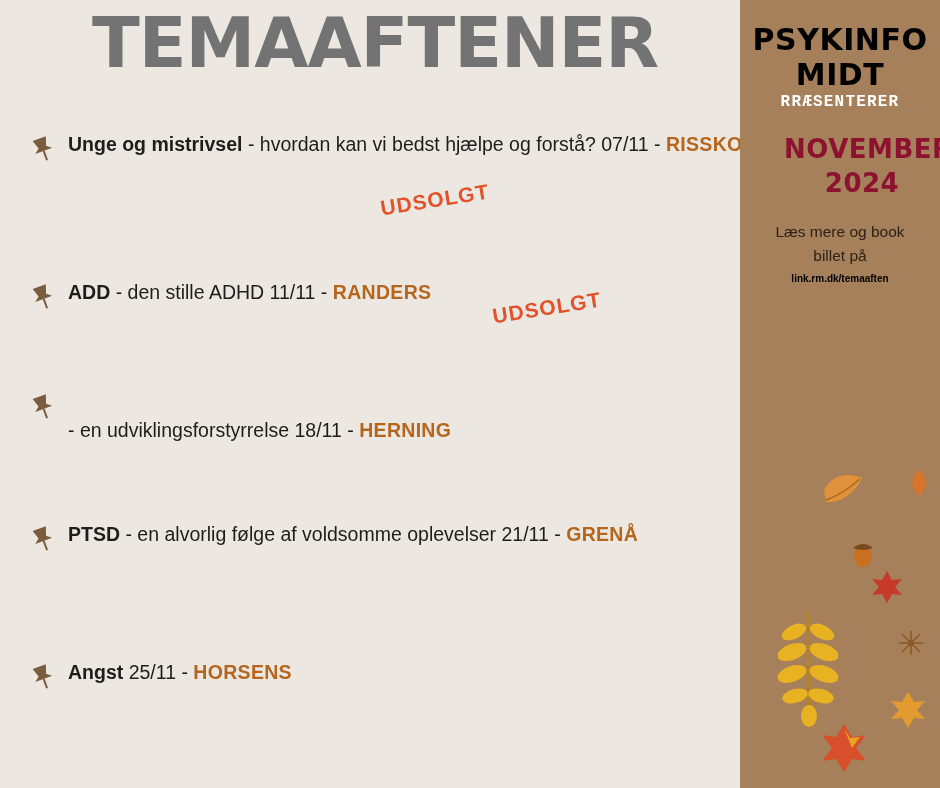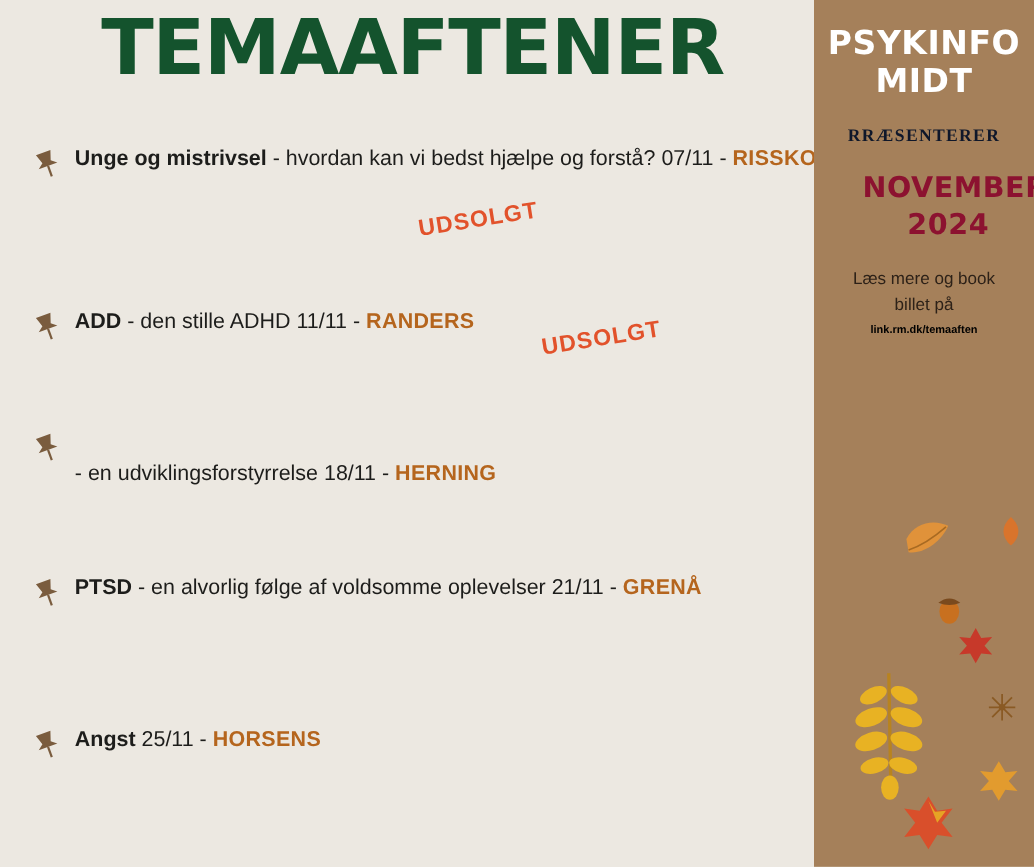--- a/index.html
+++ b/index.html
@@ -29,21 +29,21 @@
     background: #ece8e1;
   }
   .poster-title {
     position: absolute;
     left: 92px;
     top: 8px;
     font-family: "DejaVu Sans", sans-serif;
     font-weight: 900;
     font-size: 70px;
     letter-spacing: -1px;
-    color: #14532d;
+    color: #737373;
     line-height: 1;
     white-space: nowrap;
   }
   .events {
     position: absolute;
     left: 0;
     top: 130px;
     width: 740px;
   }
   .event {
@@ -99,35 +99,34 @@
     left: 740px;
     top: 0;
     width: 200px;
     height: 788px;
     background: #a5805a;
     overflow: hidden;
   }
   .brand {
     margin-top: 22px;
     text-align: center;
-    color: #ffffff;
+    color: #000000;
     font-weight: 900;
     font-size: 30px;
     line-height: 1.18;
     letter-spacing: 0.5px;
     font-family: "DejaVu Sans", sans-serif;
   }
   .presents {
-    margin-top: 22px;
     text-align: center;
-    color: #0f172a;
+    color: #ffffff;
     font-weight: bold;
     font-size: 16px;
     letter-spacing: 1.2px;
-    font-family: Liberation Serif, serif;
+    font-family: Liberation Mono, monospace;
   }
   .month {
     margin-top: 22px;
     text-align: center;
     color: #8c1230;
     font-weight: 900;
     font-size: 26px;
     line-height: 1.3;
     letter-spacing: 0.5px;
     font-family: "DejaVu Sans", sans-serif;

